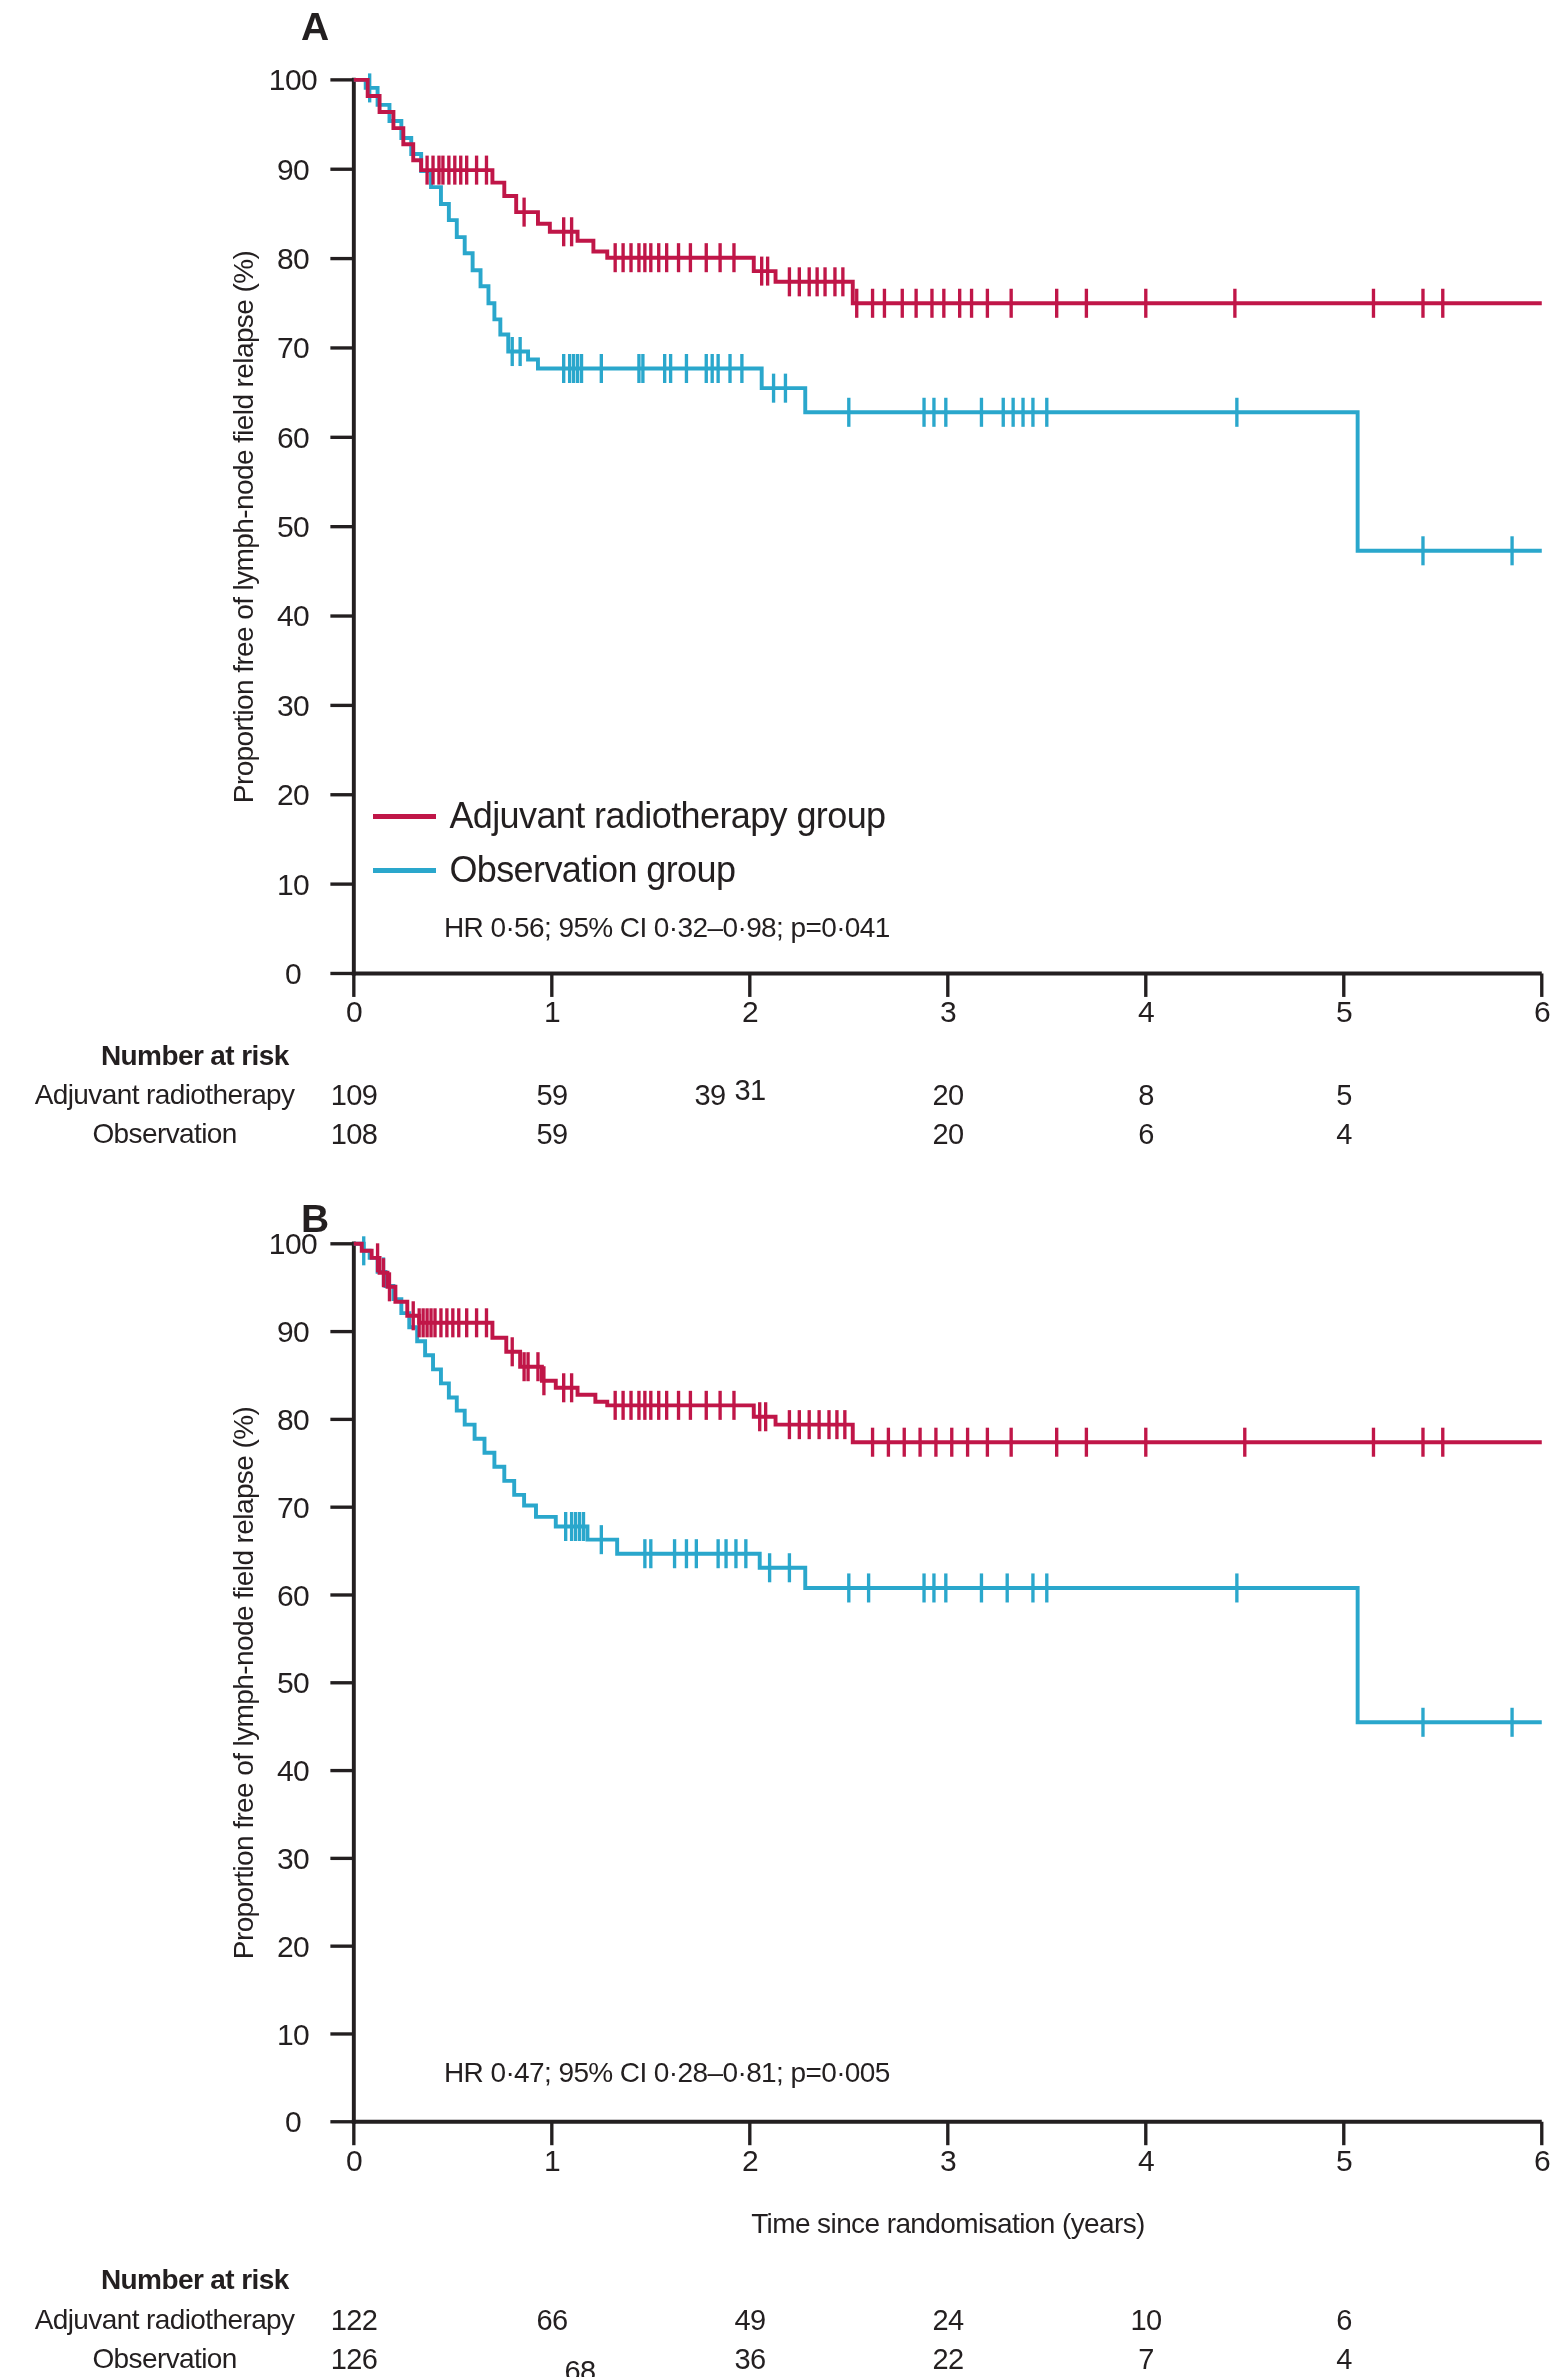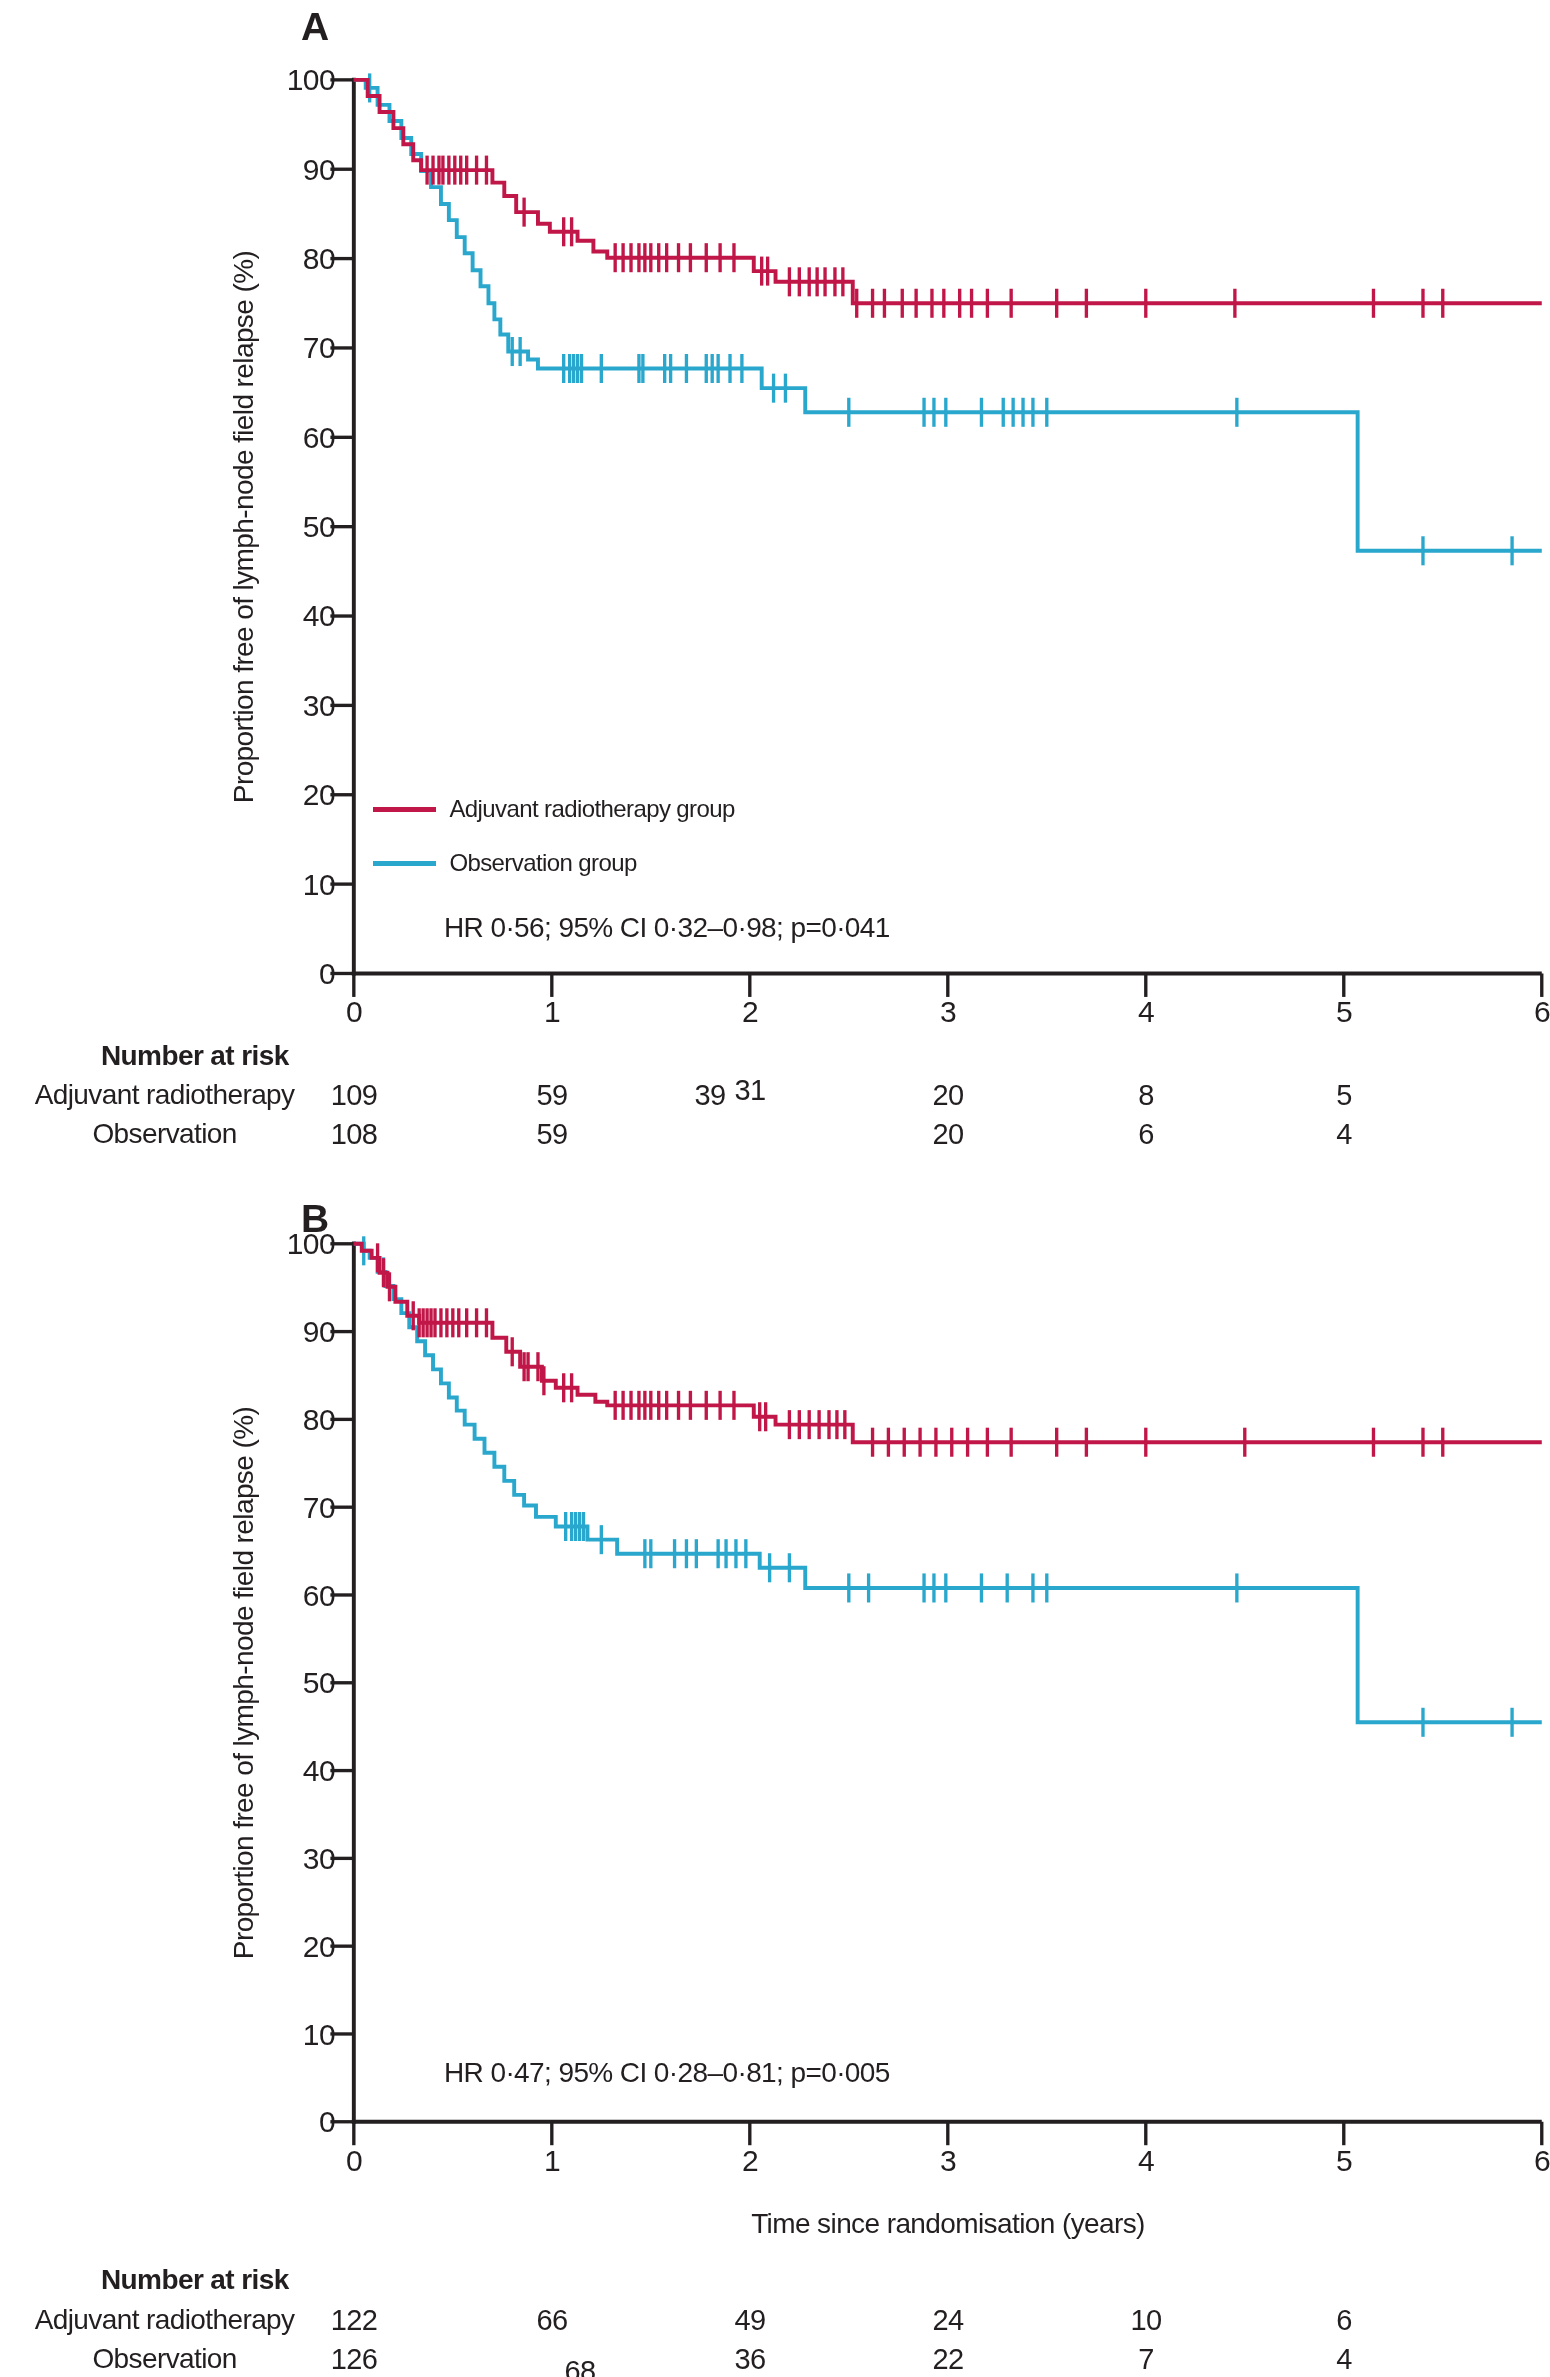--- a/index.html
+++ b/index.html
@@ -12,25 +12,25 @@
   #plot-svg { position:absolute; left:0; top:0; }
   .txt { position:absolute; white-space:nowrap; letter-spacing:-0.6px; }
   .panel-letter { font-size:39px; font-weight:bold; }
   .y-title {
     font-size:28px; transform:translate(-50%,-50%) rotate(-90deg);
   }
   .x-title { font-size:28px; transform:translateX(-50%); }
   .hr-note { font-size:28px; }
   .legend-row { position:absolute; display:flex; align-items:center; }
   .legend-swatch { width:63px; height:5px; margin-right:13.4px; flex:0 0 auto; }
-  .legend-label { font-size:24px; letter-spacing:-0.6px; }
+  .legend-label { font-size:36px; letter-spacing:-0.6px; }
   .risk-header { font-size:28px; font-weight:bold; }
   .risk-row-label { font-size:28px; width:290px; text-align:center; }
   .tick-label { font-size:30px; }
-  .y-tick-label { width:84px; text-align:right; }
+  .y-tick-label { width:84px; text-align:center; }
   .x-tick-label { width:89px; text-align:center; transform:translateX(-50%); }
   .risk-count { font-size:29px; width:112px; text-align:center; transform:translateX(-50%); }
 </style>
 </head>
 <body>
 
 <div id="stage">
 
   <svg id="plot-svg" width="1551" height="2377" viewBox="0 0 2776 4256">
       <g>

